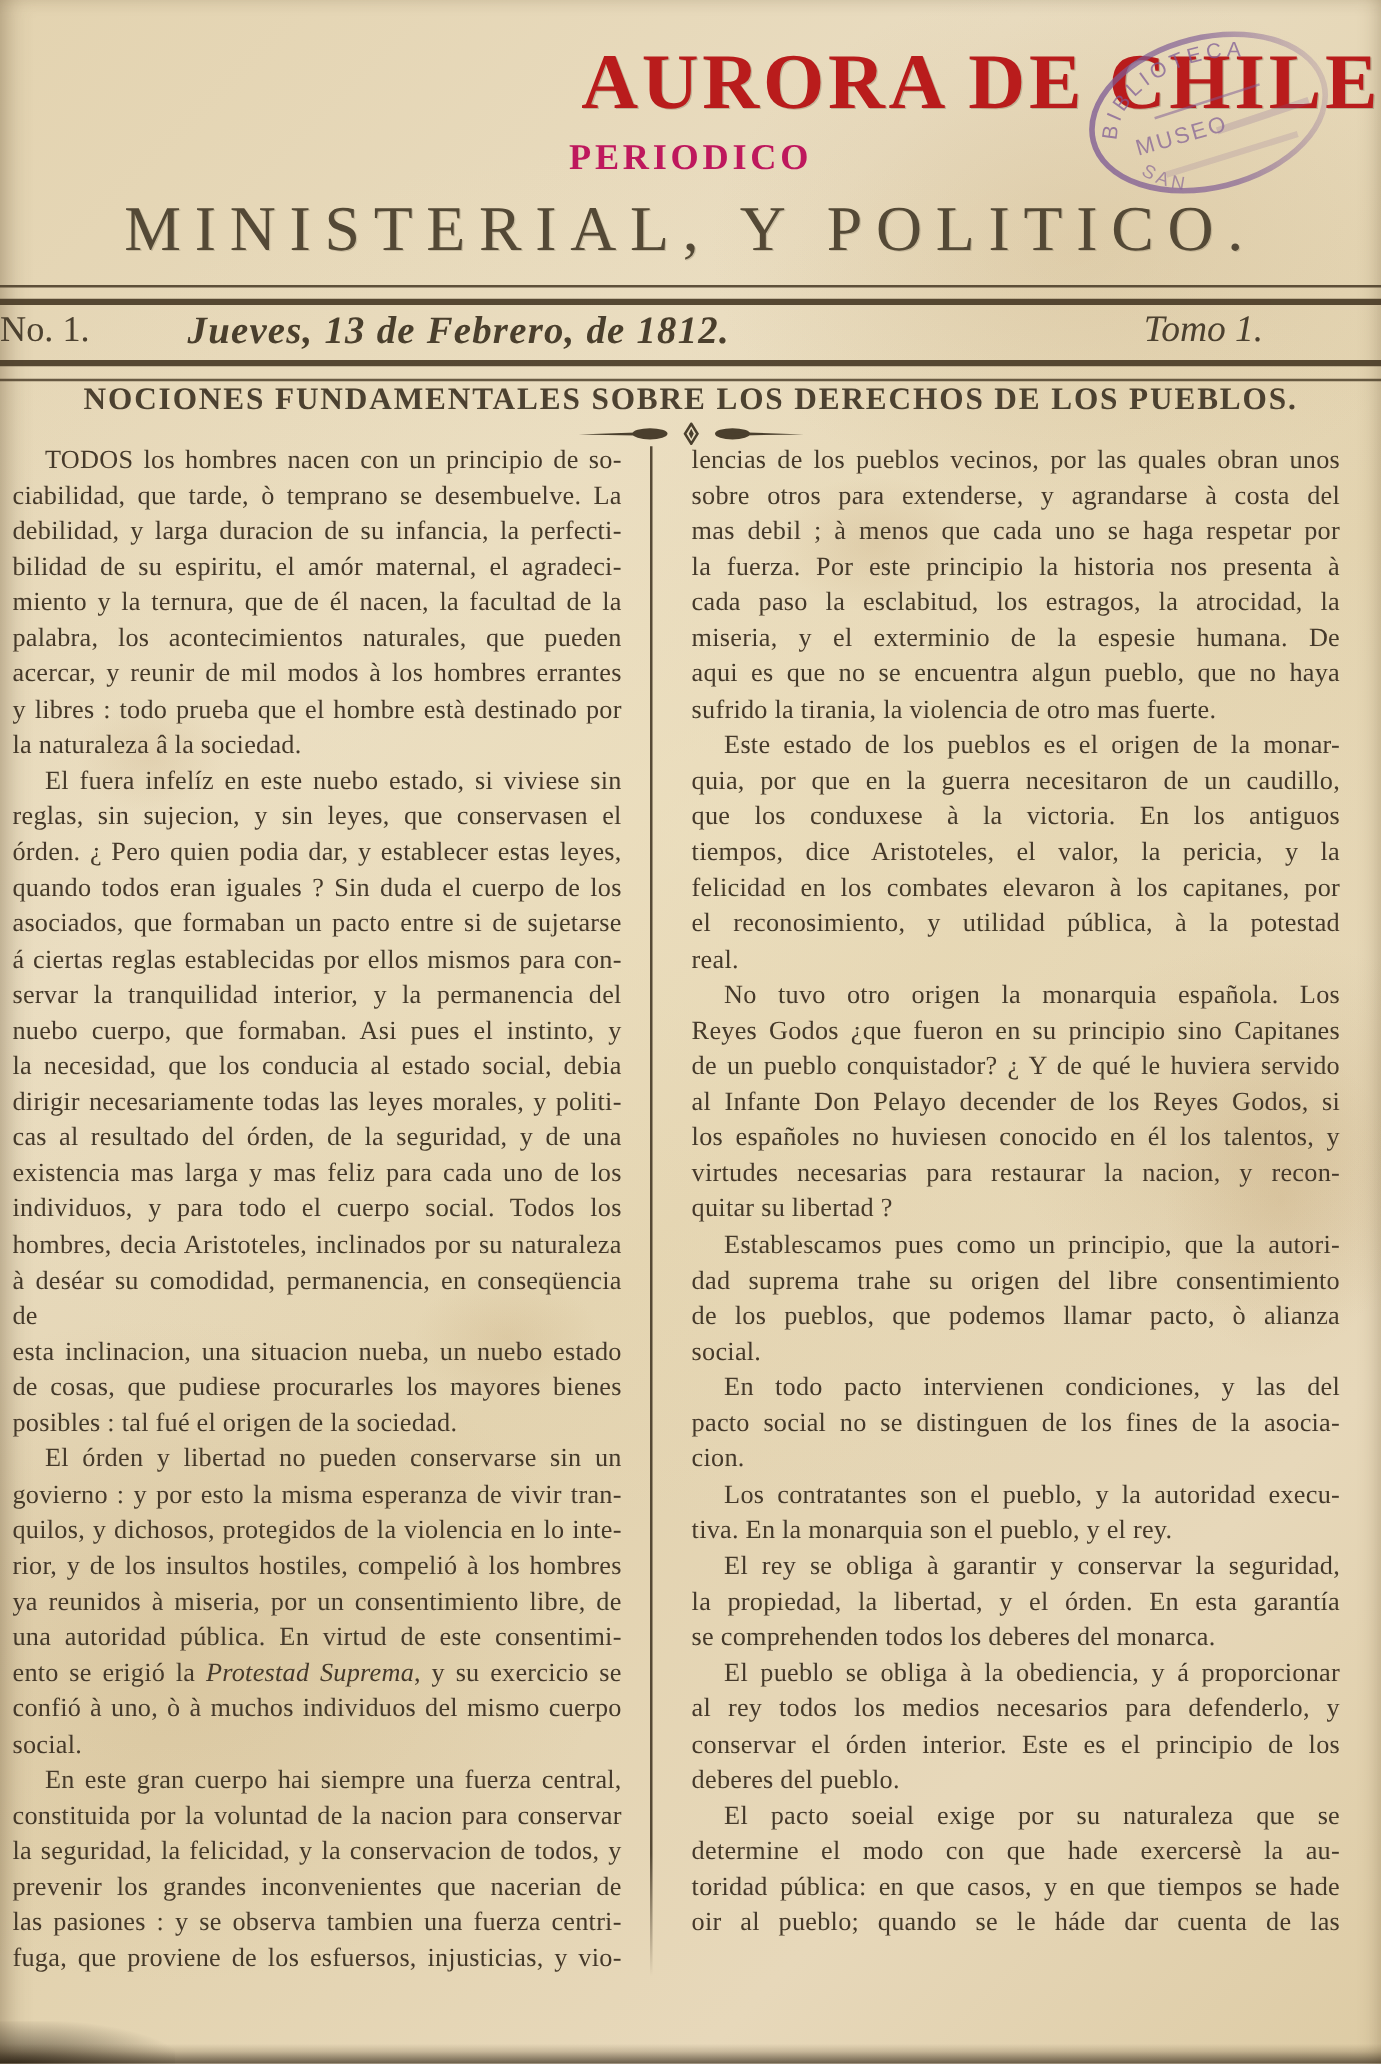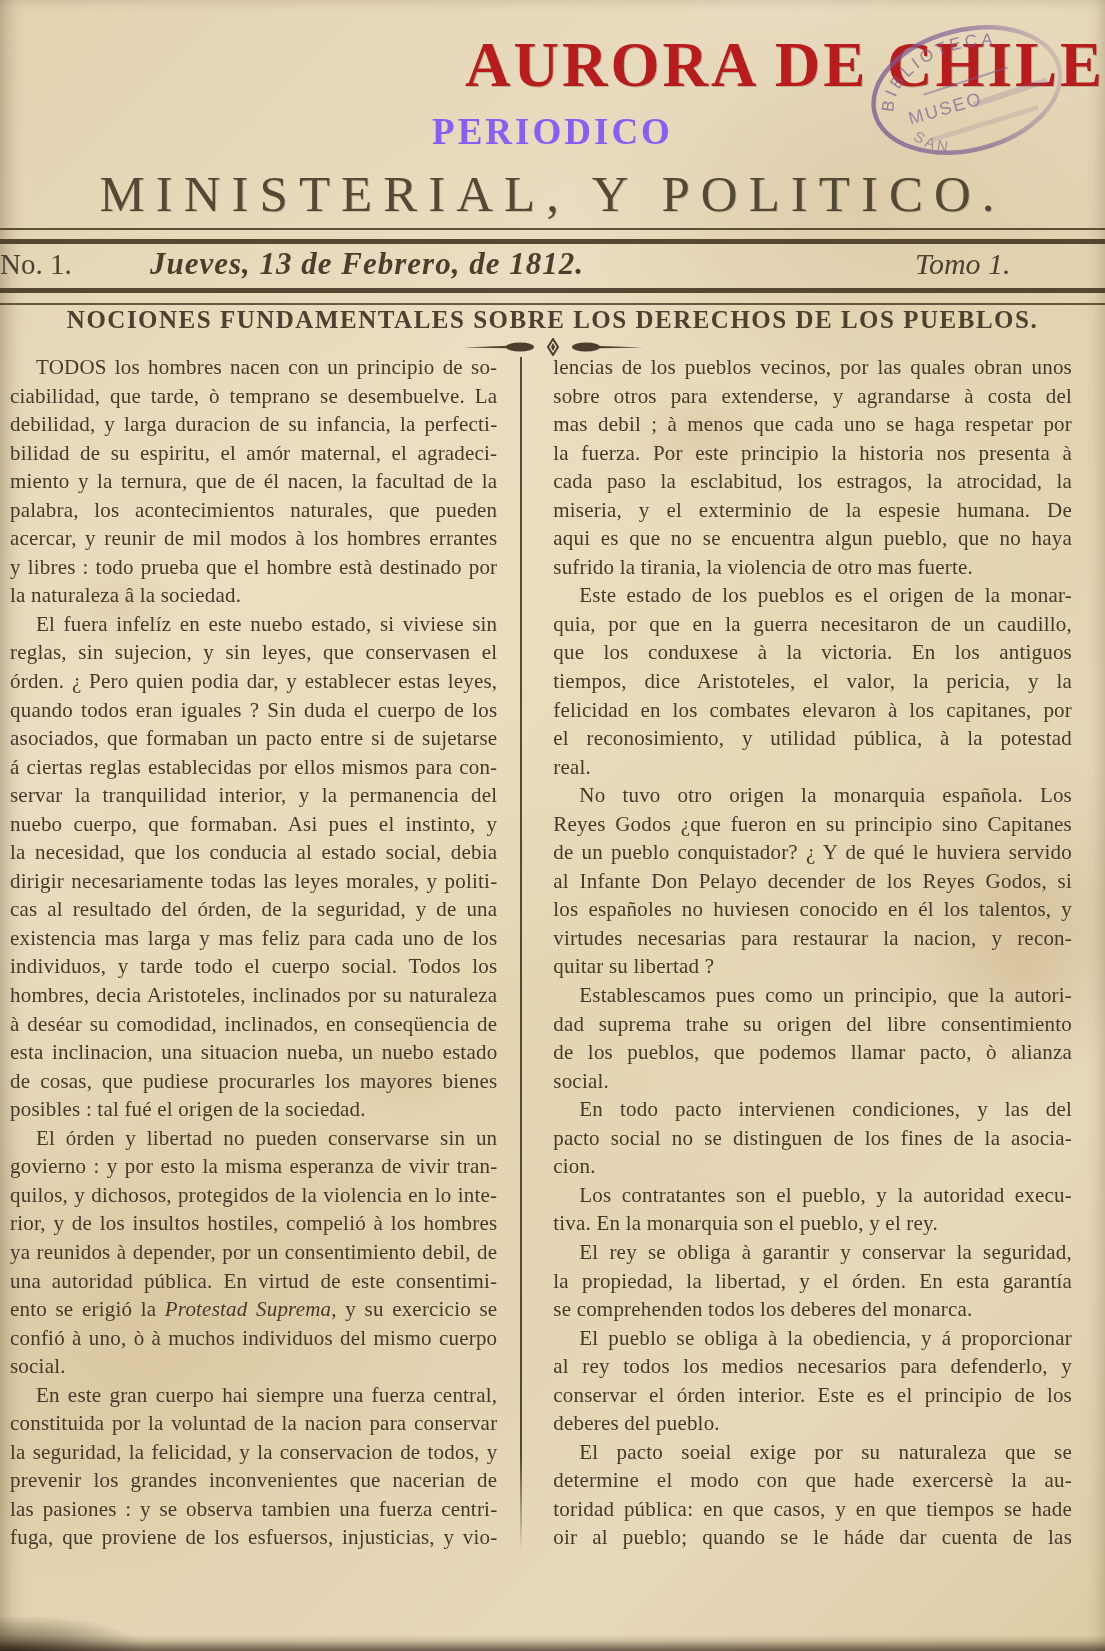--- a/index.html
+++ b/index.html
@@ -22,21 +22,21 @@
   .stain.s4{left:330px;top:1020px;width:150px;height:100px;background:radial-gradient(ellipse, rgba(176,138,84,.15), transparent 70%);}
   .bottom-edge{position:absolute;left:0;bottom:0;width:100%;height:16px;
     background:linear-gradient(to top, rgba(30,20,8,.6), rgba(60,42,18,.18) 60%, transparent);}
   .corner-stain{position:absolute;left:0;bottom:0;width:140px;height:34px;
     background:radial-gradient(ellipse at 10% 100%, rgba(25,16,6,.65), transparent 75%);}
 
   
   .masthead{position:absolute;top:34px;left:0;width:100%;text-align:center;}
   .mast-title{font-size:63px;font-weight:bold;letter-spacing:3px;color:#b91c1c;
     text-shadow:1px 1px 0 rgba(74,63,45,.25);line-height:1;text-align:right;}
-  .mast-sub1{font-size:37px;font-weight:bold;letter-spacing:3px;margin-top:13px;color:#8b5cf6;}
+  .mast-sub1{font-size:29px;font-weight:bold;letter-spacing:3px;margin-top:13px;color:#be185d;}
   .mast-sub2{font-size:51px;font-weight:normal;letter-spacing:11px;margin-top:12px;color:#54493а;
     color:#544936;text-shadow:1px 1px 0 rgba(84,73,54,.2);}
 
   
   .stamp{position:absolute;left:862px;top:18px;width:210px;height:145px;transform:rotate(-14deg);opacity:.85;}
 
   
   .rule-top{position:absolute;left:0;top:228px;width:100%;height:9px;
     border-top:2px solid rgba(70,56,36,.85);border-bottom:5px solid rgba(70,56,36,.9);}
   .dateline{position:absolute;left:0;top:244px;width:100%;height:40px;display:flex;align-items:center;}
@@ -141,31 +141,31 @@
         <div class="line">órden. ¿ Pero quien podia dar, y establecer estas leyes,</div>
         <div class="line">quando todos eran iguales ? Sin duda el cuerpo de los</div>
         <div class="line">asociados, que formaban un pacto entre si de sujetarse</div>
         <div class="line">á ciertas reglas establecidas por ellos mismos para con-</div>
         <div class="line">servar la tranquilidad interior, y la permanencia del</div>
         <div class="line">nuebo cuerpo, que formaban. Asi pues el instinto, y</div>
         <div class="line">la necesidad, que los conducia al estado social, debia</div>
         <div class="line">dirigir necesariamente todas las leyes morales, y politi-</div>
         <div class="line">cas al resultado del órden, de la seguridad, y de una</div>
         <div class="line">existencia mas larga y mas feliz para cada uno de los</div>
-        <div class="line">individuos, y tarde todo el cuerpo social. Todos los</div>
+        <div class="line">individuos, y para todo el cuerpo social. Todos los</div>
         <div class="line">hombres, decia Aristoteles, inclinados por su naturaleza</div>
-        <div class="line">à deséar su comodidad, inclinados, en conseqüencia de</div>
+        <div class="line">à deséar su comodidad, permanencia, en conseqüencia de</div>
         <div class="line">esta inclinacion, una situacion nueba, un nuebo estado</div>
         <div class="line">de cosas, que pudiese procurarles los mayores bienes</div>
         <div class="line endline">posibles : tal fué el origen de la sociedad.</div>
         <div class="line indent">El órden y libertad no pueden conservarse sin un</div>
         <div class="line">govierno : y por esto la misma esperanza de vivir tran-</div>
         <div class="line">quilos, y dichosos, protegidos de la violencia en lo inte-</div>
         <div class="line">rior, y de los insultos hostiles, compelió à los hombres</div>
-        <div class="line">ya reunidos à depender, por un consentimiento debil, de</div>
+        <div class="line">ya reunidos à miseria, por un consentimiento libre, de</div>
         <div class="line">una autoridad pública. En virtud de este consentimi-</div>
         <div class="line">ento se erigió la <em>Protestad Suprema</em>, y su exercicio se</div>
         <div class="line">confió à uno, ò à muchos individuos del mismo cuerpo</div>
         <div class="line endline">social.</div>
         <div class="line indent">En este gran cuerpo hai siempre una fuerza central,</div>
         <div class="line">constituida por la voluntad de la nacion para conservar</div>
         <div class="line">la seguridad, la felicidad, y la conservacion de todos, y</div>
         <div class="line">prevenir los grandes inconvenientes que nacerian de</div>
         <div class="line">las pasiones : y se observa tambien una fuerza centri-</div>
         <div class="line">fuga, que proviene de los esfuersos, injusticias, y vio-</div>

